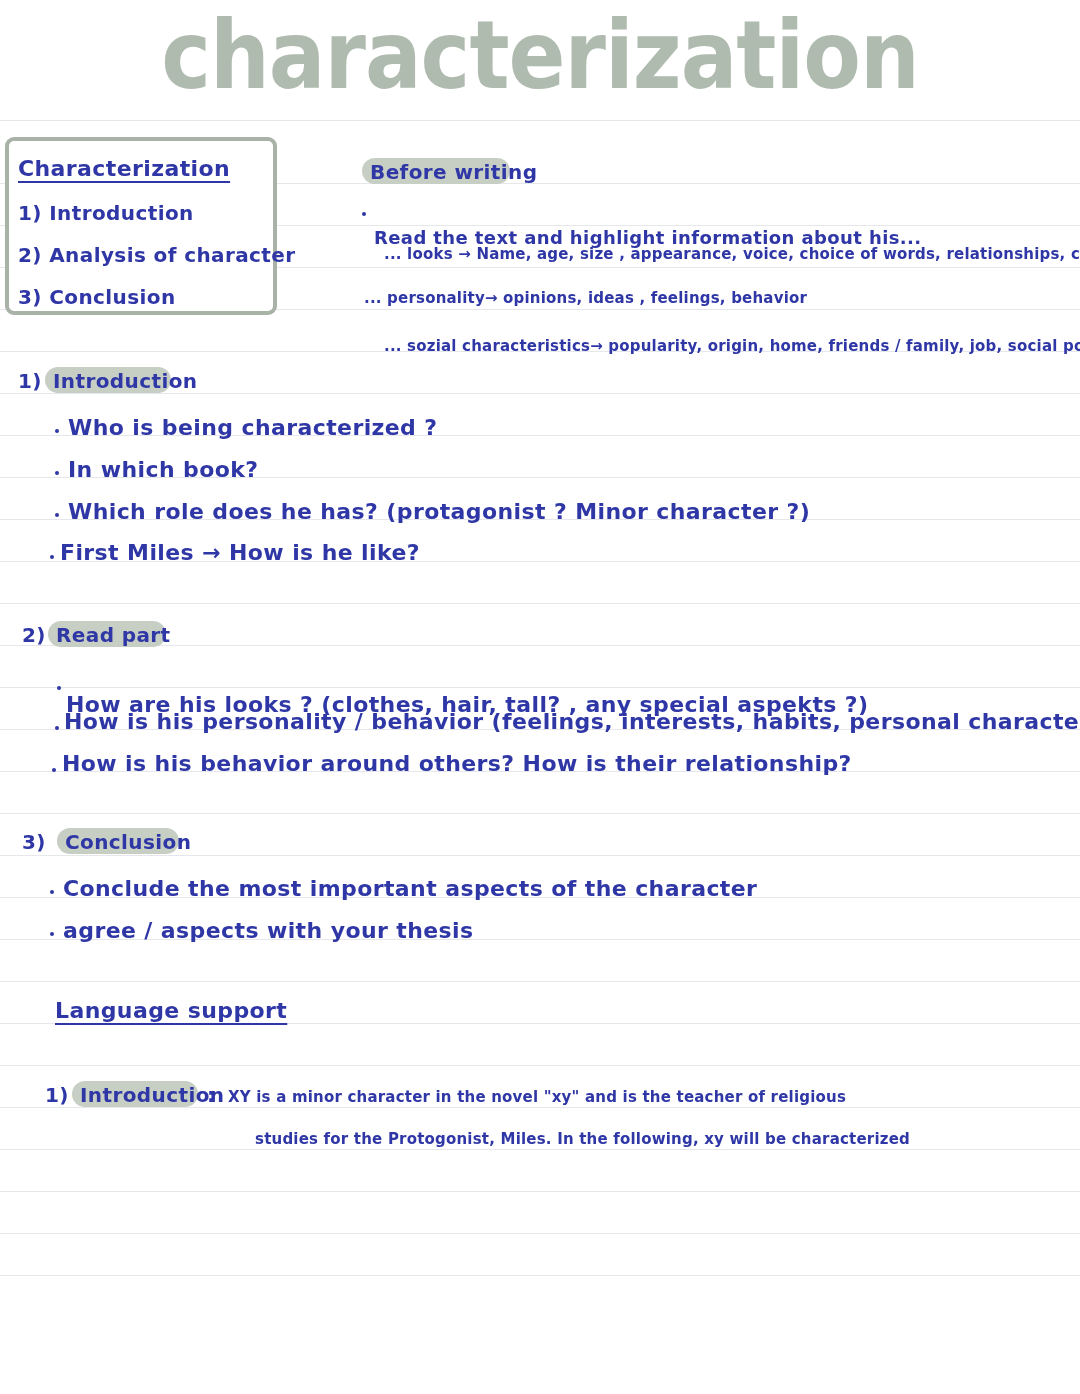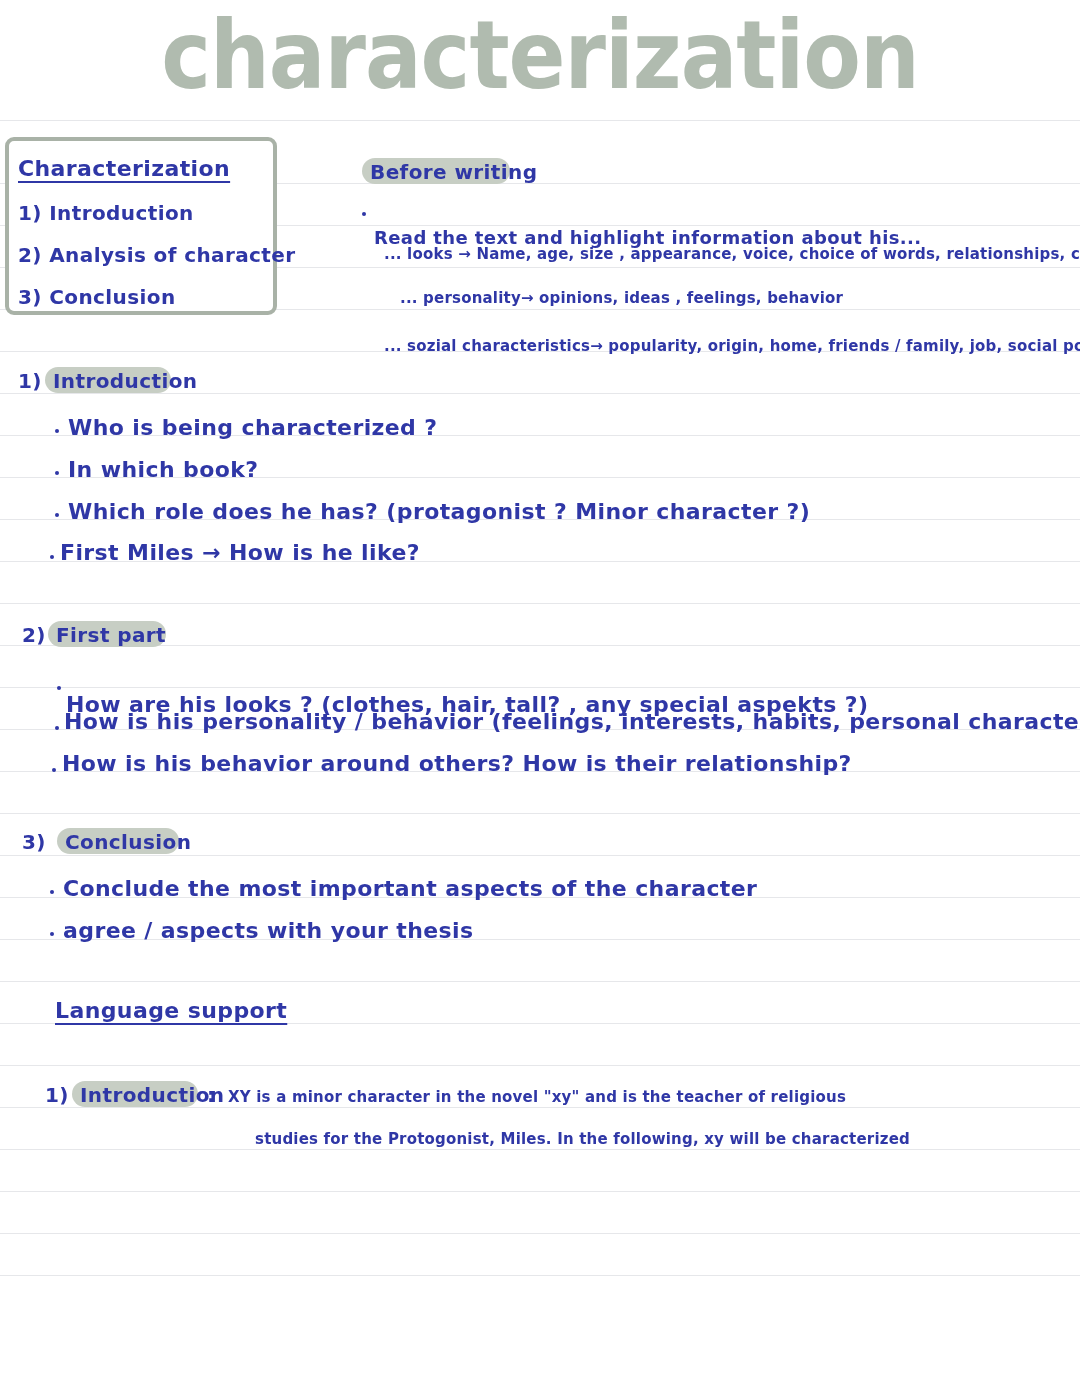--- a/index.html
+++ b/index.html
@@ -152,42 +152,42 @@
   <div class="ink lg" style="left:18px; top:243px;">2) Analysis of character</div>
   <div class="ink lg" style="left:18px; top:285px;">3) Conclusion</div>
 
   <div class="hl" style="left:362px; top:158px; width:148px; height:26px;"></div>
   <div class="ink lg" style="left:370px; top:160px;">Before writing</div>
 
   <div class="dot" style="left:362px; top:212px;"></div>
   <div class="ink md" style="left:374px; top:202px;margin-top:25px;">Read the text and highlight information about his...</div>
 
   <div class="ink sm" style="left:384px; top:245px;">... looks → Name, age, size , appearance, voice, choice of words, relationships, clothes</div>
-  <div class="ink sm" style="left:400px; top:289px;">... personality→ opinions, ideas , feelings, behavior</div>
+  <div class="ink sm" style="left:364px; top:289px;">... personality→ opinions, ideas , feelings, behavior</div>
   <div class="ink sm" style="left:384px; top:337px;">... sozial characteristics→ popularity, origin, home, friends / family,  job,  social position</div>
 
   <div class="ink lg" style="left:18px; top:369px;">1)</div>
   <div class="hl" style="left:45px; top:367px; width:126px; height:26px;"></div>
   <div class="ink lg" style="left:53px; top:369px;">Introduction</div>
 
   <div class="dot" style="left:55px; top:429px;"></div>
   <div class="ink xl" style="left:68px; top:415px;">Who is being characterized ?</div>
 
   <div class="dot" style="left:55px; top:471px;"></div>
   <div class="ink xl" style="left:68px; top:457px;">In which book?</div>
 
   <div class="dot" style="left:55px; top:513px;"></div>
   <div class="ink xl" style="left:68px; top:499px;">Which role  does he has? (protagonist ? Minor character ?)</div>
 
   <div class="dot" style="left:50px; top:555px;"></div>
   <div class="ink xl" style="left:60px; top:540px;">First Miles → How is  he like?</div>
 
   <div class="ink lg" style="left:22px; top:623px;">2)</div>
   <div class="hl" style="left:48px; top:621px; width:118px; height:26px;"></div>
-  <div class="ink lg" style="left:56px; top:623px;">First part</div>
+  <div class="ink lg" style="left:56px; top:623px;">Read part</div>
 
   <div class="dot" style="left:57px; top:686px;"></div>
   <div class="ink xl" style="left:66px; top:692px;">How are his looks ? (clothes, hair, tall? , any special aspekts ?)</div>
 
   <div class="dot" style="left:55px; top:726px;"></div>
   <div class="ink xl" style="left:64px; top:709px;">How is his personality / behavior  (feelings, interests, habits, personal characteristics)</div>
 
   <div class="dot" style="left:52px; top:768px;"></div>
   <div class="ink xl" style="left:62px; top:751px;">How is his behavior around others? How is  their  relationship?</div>
 

